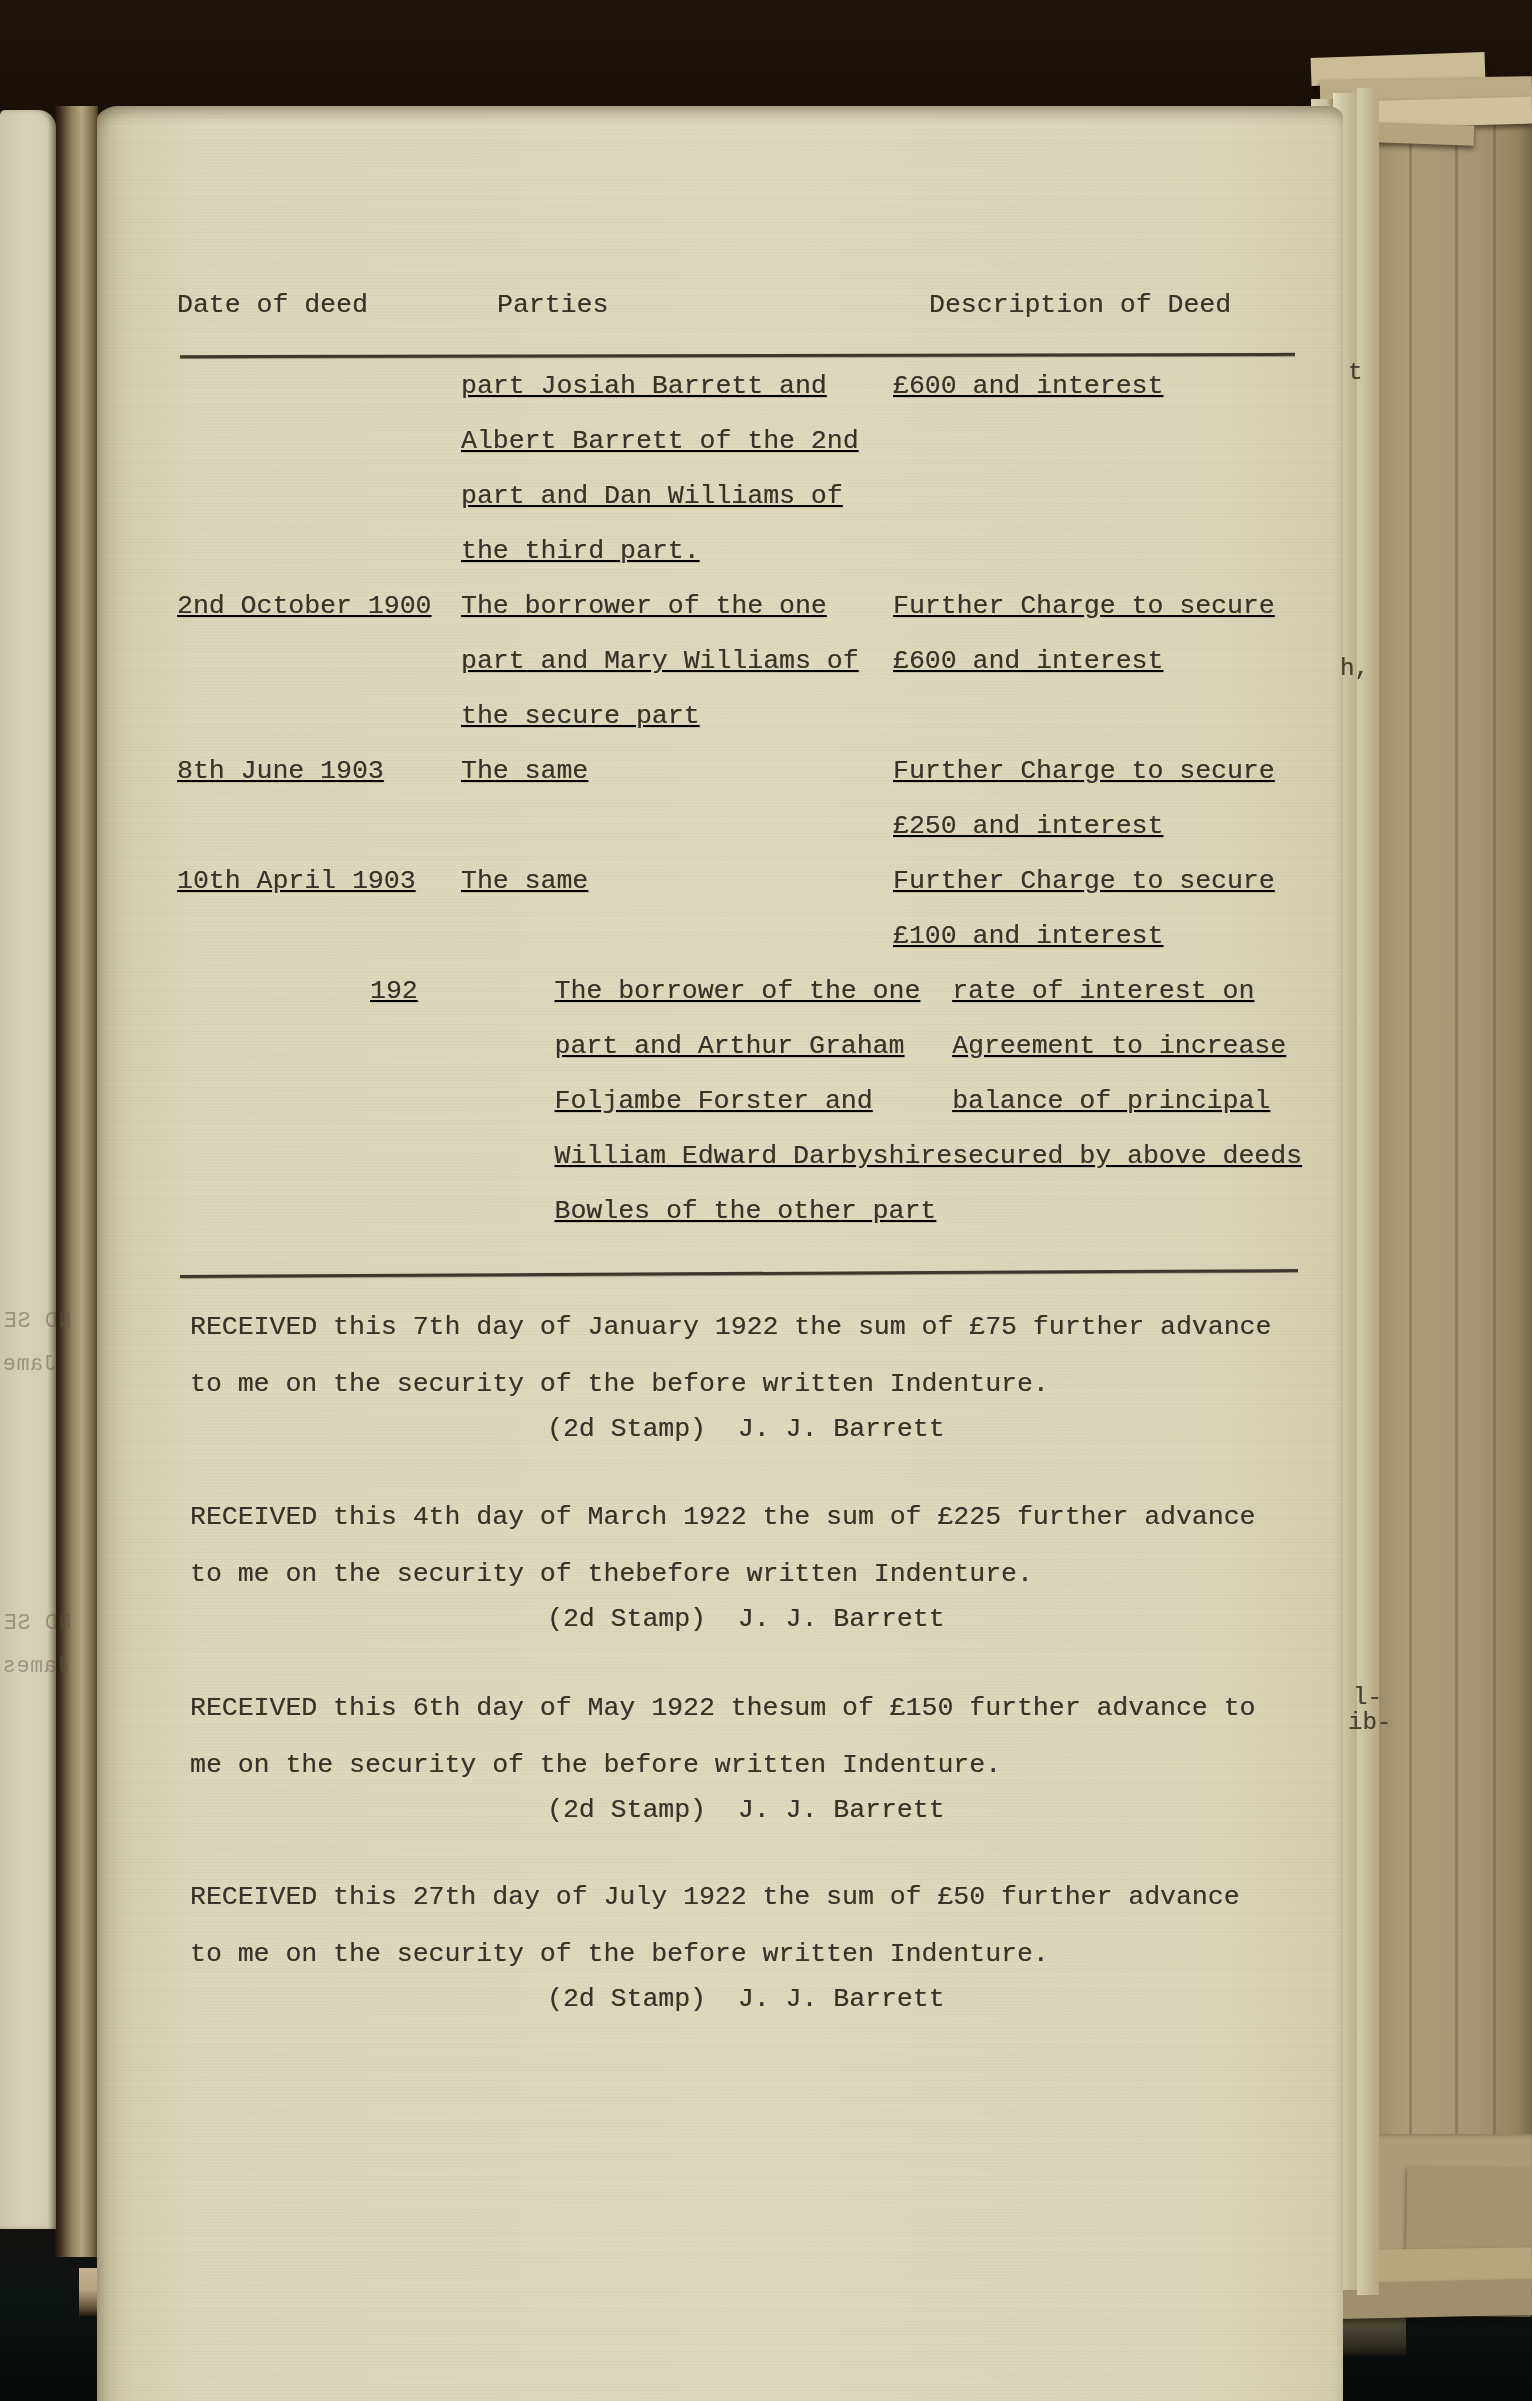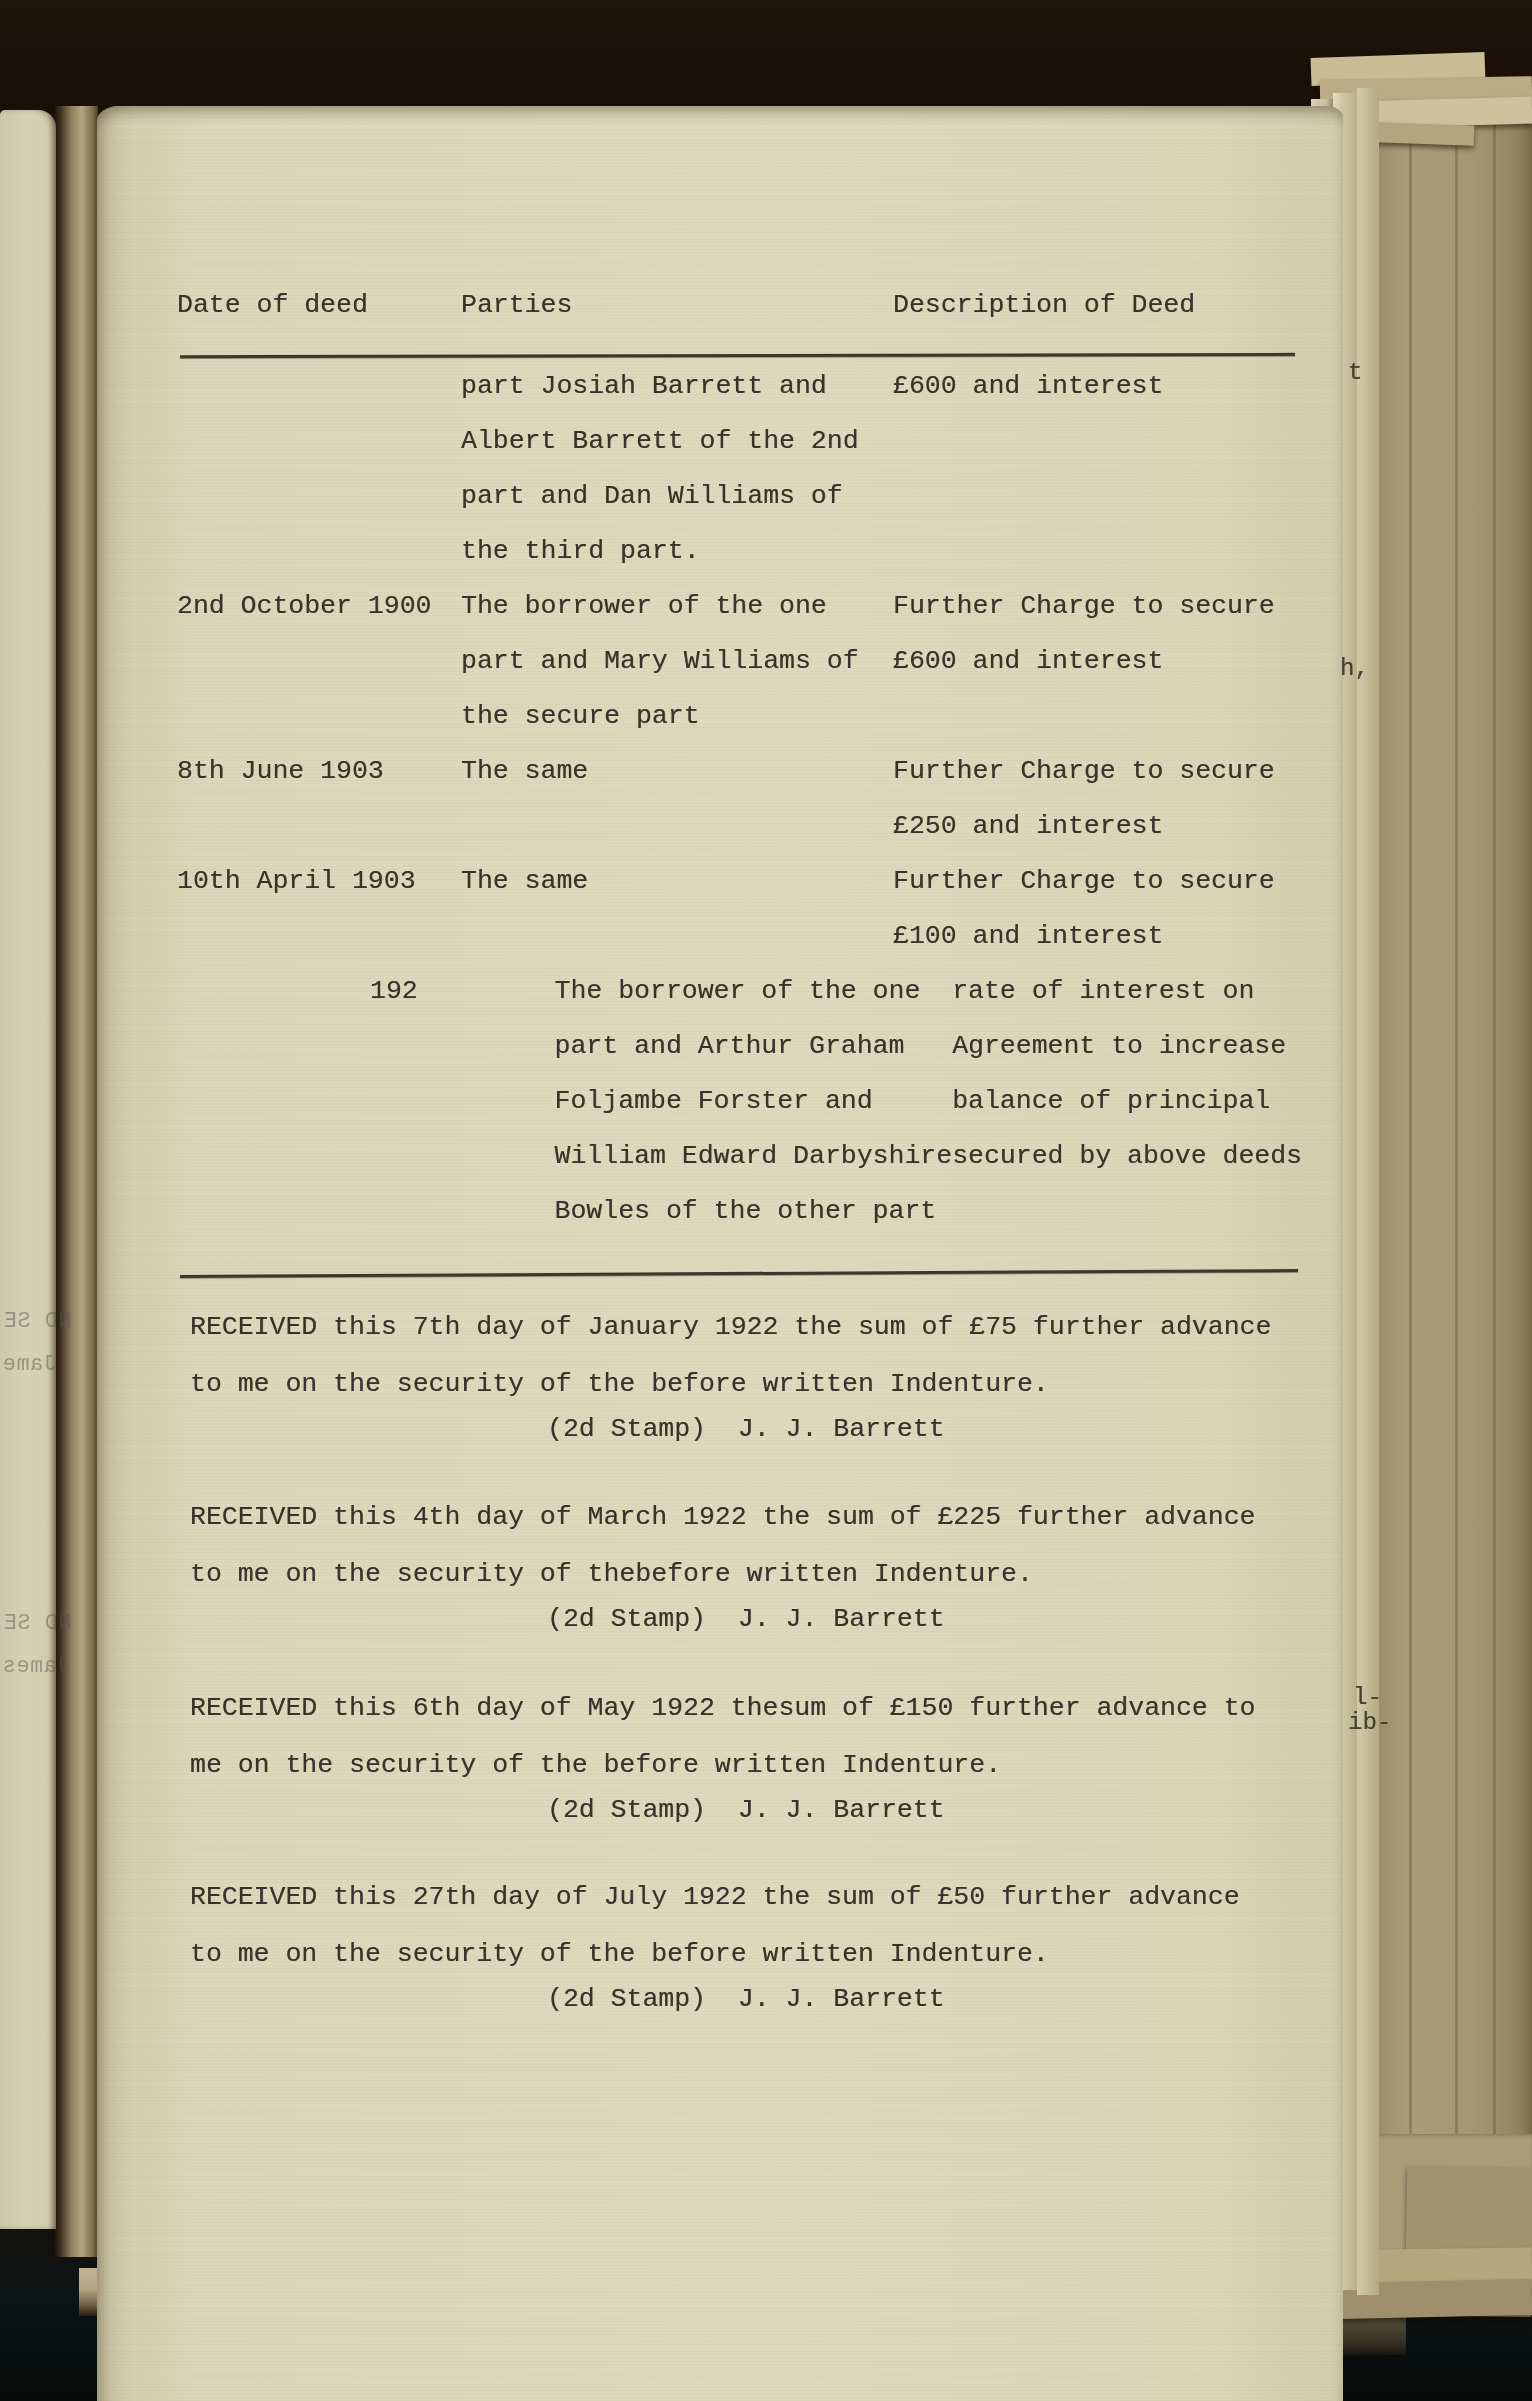--- a/index.html
+++ b/index.html
@@ -50,28 +50,28 @@
       background:linear-gradient(90deg,#c9c2a4 0px,#d5cfb1 37px,#dcd6ba 108px,#ded9bd 55%,#dbd5b8 90%,#d2cbad 100%);
       border-radius:21.5px 16.5px 5px 5px / 15px 11.6px 5px 5px;
       box-shadow:inset 0 11.6px 15px -8.3px rgba(60,45,22,.45),inset 0 -13.2px 18px -11.6px rgba(70,55,30,.5),inset 11.6px 0 21.5px -8.3px rgba(80,62,34,.35);padding-left:32px;}
   .page-lines{position:absolute;inset:0;border-radius:inherit;pointer-events:none;
       background:repeating-linear-gradient(0deg,rgba(125,112,74,.045) 0 0.8px,transparent 0.8px 3.3px);}
   
   .tw{font-family:"Liberation Mono","DejaVu Sans Mono",monospace;color:#37332a;
       text-shadow:0.3px 0.3px 0.6px rgba(55,50,40,.5);font-size:26.5px;white-space:pre;}
   .hdr-row{position:absolute;left:80px;top:172px;width:1117px;height:55px;display:flex;}
   .hdr-date{width:284px;}
-  .hdr-parties{width:432px;}
+  .hdr-parties{width:432px;margin-left:36px;}
   .hdr-desc{flex:1;}
   .hdr-row .tw-line{line-height:55px;height:55px;}
   .rule{position:absolute;left:83px;height:3.3px;background:#3d382c;z-index:5;
       box-shadow:0 0.8px 0.8px rgba(60,52,38,.5);}
   .rule1{top:248px;width:1115px;transform:rotate(-.12deg);}
   .rule2{top:1166px;width:1118px;transform:rotate(-.3deg);}
-  #entries{position:absolute;left:80px;top:253px;width:1125px;}
+  #entries{position:absolute;left:80px;top:253px;width:1125px;text-decoration:underline;}
   .entry{display:flex;align-items:flex-start;}
   .cell{display:block;}
   .cell-date{width:284px;}
   .cell-parties{width:432px;}
   .cell-desc{flex:1;}
   .tw-line{display:block;height:55px;line-height:55px;}
   #receipts{position:absolute;left:93px;top:1193px;width:1117px;}
   .receipt{position:absolute;left:0;width:1117px;}
   .receipt .r-line{position:absolute;left:0;height:56px;line-height:56px;}
   .receipt .r-line.l2{top:57px;}

